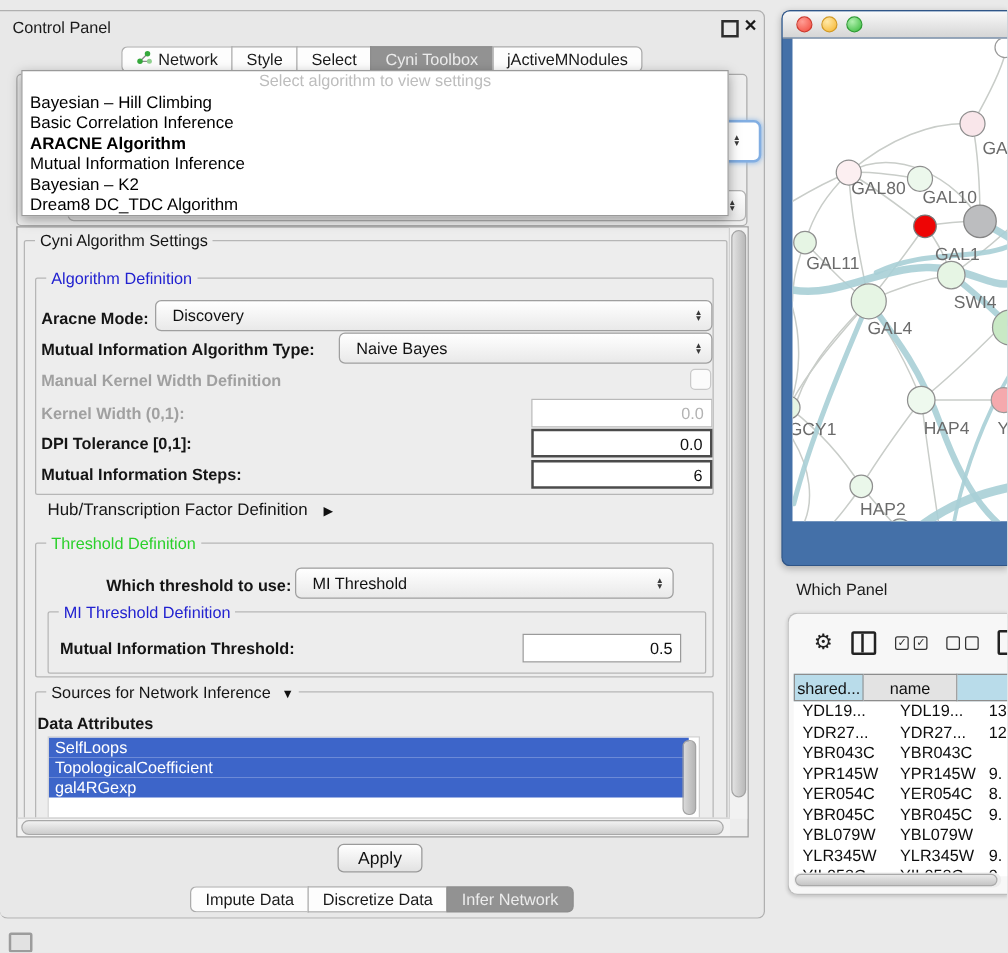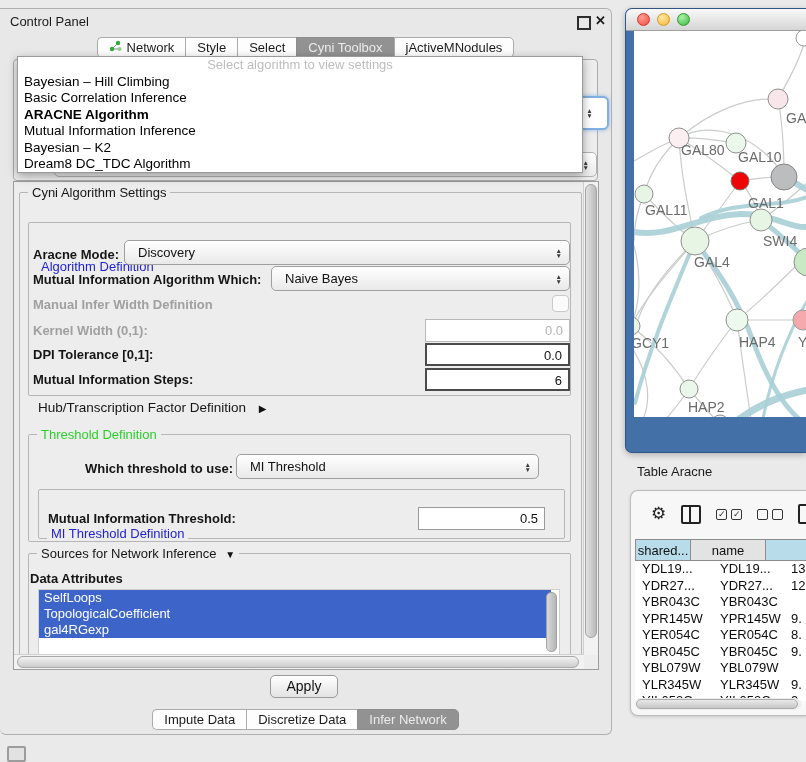--- a/index.html
+++ b/index.html
@@ -38,21 +38,21 @@
          border:1px solid #9a9a9a;box-shadow:0 3px 9px rgba(0,0,0,.35);z-index:6;box-sizing:border-box;}
   .popup-ph{height:17px;line-height:16px;text-align:center;color:#bdbdbd;font-size:13px;}
   .popup .option{height:16.4px;line-height:16.4px;padding-left:6px;font-size:13.5px;color:#000;white-space:nowrap;}
   .popup .option.bold{font-weight:bold;}
 
   
   .settings{position:absolute;left:13px;top:172px;width:586px;height:489px;background:#ededed;
             border:1px solid #9c9c9c;box-sizing:border-box;overflow:hidden;}
   .groupbox{position:absolute;border:1px solid #b6b6b6;border-radius:2px;}
   .gb-title{position:absolute;top:-8px;left:8px;background:#ededed;padding:0 4px;font-size:13px;color:#151515;white-space:nowrap;}
-  .gb-title.blue{color:#2222d0;margin-top:44px;}
+  .gb-title.blue{color:#2222d0;}
   .gb-title.green{color:#2bd02b;}
   .lbl{position:absolute;font-size:13px;font-weight:bold;color:#151515;white-space:nowrap;}
   .lbl.dis{color:#a0a0a0;}
   .lbl.plain{font-weight:normal;}
   .combo{position:absolute;height:25px;border:1px solid #9f9f9f;border-radius:5px;background:linear-gradient(#ffffff,#e9e9e9);
          font-size:13px;color:#111;display:flex;justify-content:space-between;align-items:center;
          padding-left:13px;box-sizing:border-box;gap:12px;}
   .field{position:absolute;height:23px;background:#fff;font-size:13px;color:#111;text-align:right;
          padding-right:6px;line-height:21px;box-sizing:border-box;border:1px solid #b9b9b9;}
   .field.active{border:2px solid #4b4b4b;}
@@ -194,29 +194,29 @@
         <div class="gb-title blue">Algorithm Definition</div>
       </div>
       <div class="lbl" style="left:19px;top:65px;">Aracne Mode:</div>
       <div class="combo" style="left:110px;top:58px;width:446px;">
         <span>Discovery</span>
         <span class="spin">
             <span>▲</span>
             <span>▼</span>
           </span>
       </div>
-      <div class="lbl" style="left:19px;top:90px;">Mutual Information Algorithm Which:</div>
+      <div class="lbl" style="left:19px;top:90px;">Mutual Information Algorithm Type:</div>
       <div class="combo" style="left:257px;top:84px;width:299px;">
         <span>Naive Bayes</span>
         <span class="spin">
             <span>▲</span>
             <span>▼</span>
           </span>
       </div>
-      <div class="lbl dis" style="left:19px;top:115px;">Manual Infer Width Definition</div>
+      <div class="lbl dis" style="left:19px;top:115px;">Manual Kernel Width Definition</div>
       <div class="checkbox" style="left:538px;top:113px;"></div>
       <div class="lbl dis" style="left:19px;top:141px;">Kernel Width (0,1):</div>
       <div class="field dis" style="left:411px;top:137px;width:145px;">0.0</div>
       <div class="lbl" style="left:19px;top:165px;">DPI Tolerance [0,1]:</div>
       <div class="field active" style="left:411px;top:161px;width:145px;">0.0</div>
       <div class="lbl" style="left:19px;top:190px;">Mutual Information Steps:</div>
       <div class="field active" style="left:411px;top:186px;width:145px;">6</div>
 
       <div class="lbl plain" style="left:24px;top:218px;font-size:13.5px;">
         <span>Hub/Transcription Factor Definition</span>
@@ -346,21 +346,21 @@
           <text x="762" y="245" font-size="14" fill="#6b6b6b" font-family="&quot;Liberation Sans&quot;, sans-serif">SWI4</text>
           <text x="630" y="347" font-size="14" fill="#6b6b6b" font-family="&quot;Liberation Sans&quot;, sans-serif">GCY1</text>
           <text x="738" y="346" font-size="14" fill="#6b6b6b" font-family="&quot;Liberation Sans&quot;, sans-serif">HAP4</text>
           <text x="687" y="411" font-size="14" fill="#6b6b6b" font-family="&quot;Liberation Sans&quot;, sans-serif">HAP2</text>
           <text x="785" y="122" font-size="14" fill="#6b6b6b" font-family="&quot;Liberation Sans&quot;, sans-serif">GAL</text>
           <text x="797" y="346" font-size="14" fill="#6b6b6b" font-family="&quot;Liberation Sans&quot;, sans-serif">Y</text>
         </svg>
     </div>
   </div>
 
-  <div class="tp-label">Table Aracne</div>
+  <div class="tp-label">Which Panel</div>
   <div class="tpanel">
     <div class="tp-toolbar">
       <span class="gear">⚙</span>
       <span class="colicon"></span>
       <span class="pair">
         <span class="cb">✓</span>
         <span class="cb">✓</span>
       </span>
       <span class="pair">
         <span class="cb"></span>

